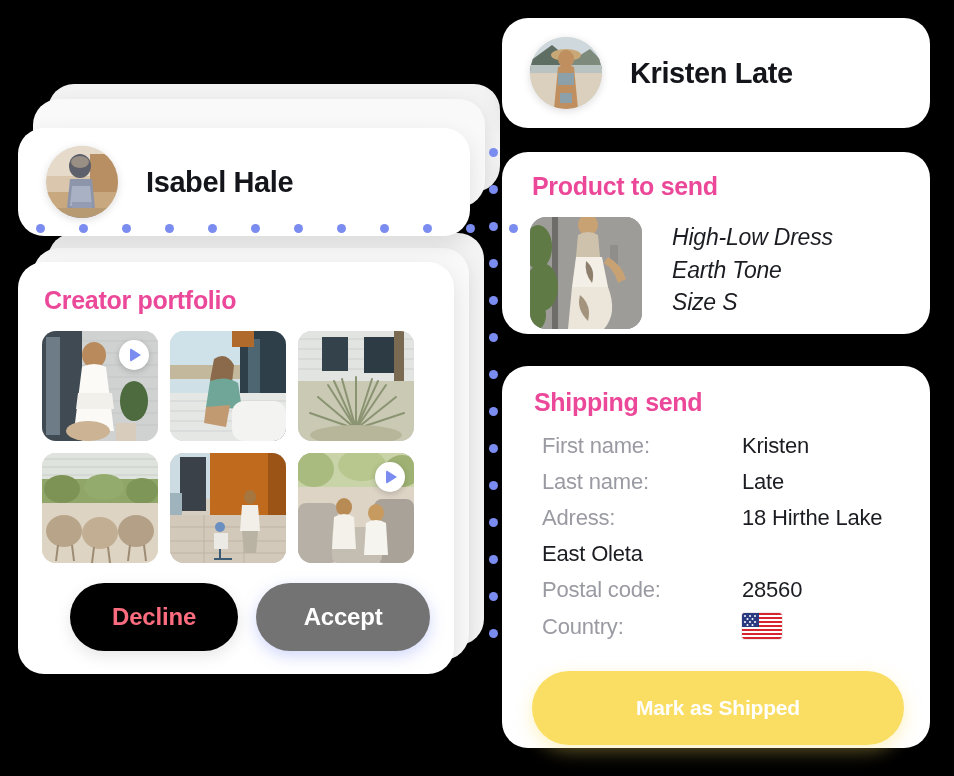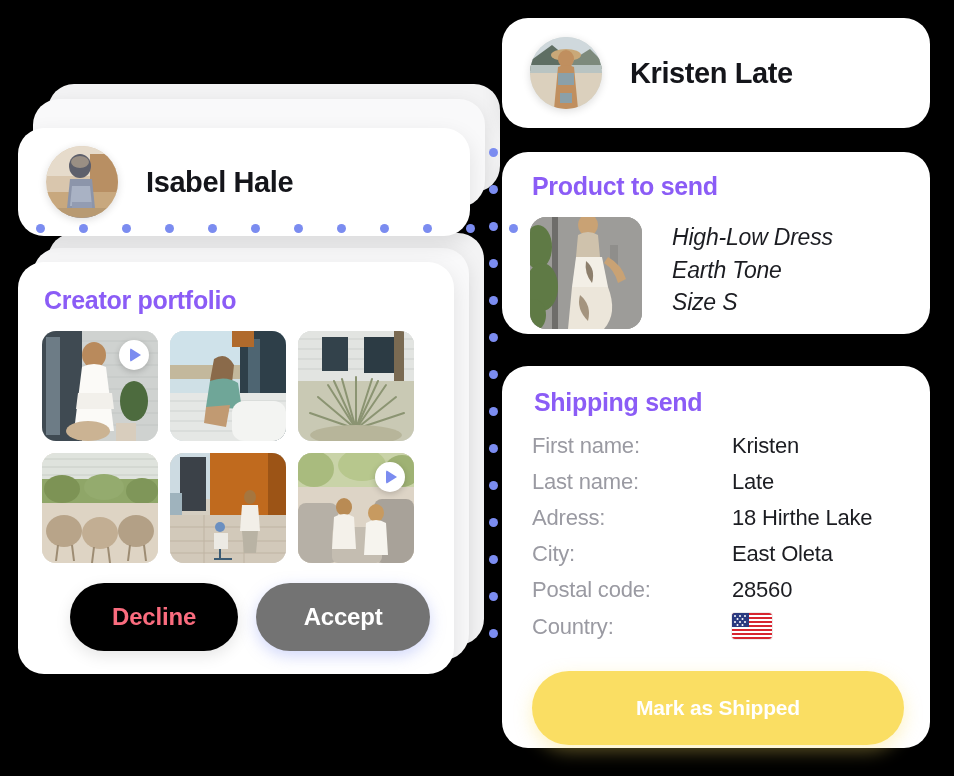--- a/index.html
+++ b/index.html
@@ -76,21 +76,21 @@
   .avatar svg { display: block; width: 100%; height: 100%; }
 
   
   #portfolio-card {
     left: 18px; top: 262px; width: 436px; height: 412px;
     padding: 24px 24px 0 24px;
   }
   .section-title {
     font-size: 25px;
     font-weight: bold;
-    color: #8b5cf6;
+    color: #ec4899;
     letter-spacing: -0.3px;
     margin: 0 0 16px 2px;
   }
   .portfolio-grid {
     display: grid;
     grid-template-columns: repeat(3, 116px);
     grid-template-rows: repeat(2, 110px);
     gap: 12px;
   }
   .thumb {
@@ -181,20 +181,21 @@
   
   #shipping-card {
     left: 502px; top: 366px; width: 428px; height: 382px;
     padding: 22px 26px 0 30px;
   }
   .ship-rows { margin-top: 6px; }
   .ship-row {
     display: flex;
     align-items: baseline;
     height: 36px;
+    margin-left: 10px;
   }
   .ship-label {
     width: 200px;
     flex: 0 0 auto;
     font-size: 22px;
     color: #9a9aa2;
     letter-spacing: -0.2px;
   }
   .ship-value {
     font-size: 22px;
@@ -508,21 +509,20 @@
       <div class="ship-label">Last name:</div>
       <div class="ship-value">Late</div>
     </div>
 
     <div class="ship-row">
       <div class="ship-label">Adress:</div>
       <div class="ship-value">18 Hirthe Lake</div>
     </div>
 
     <div class="ship-row">
-      <div class="ship-label">City:</div>
       <div class="ship-value">East Oleta</div>
     </div>
 
     <div class="ship-row">
       <div class="ship-label">Postal code:</div>
       <div class="ship-value">28560</div>
     </div>
 
     <div class="ship-row">
       <div class="ship-label">Country:</div>

